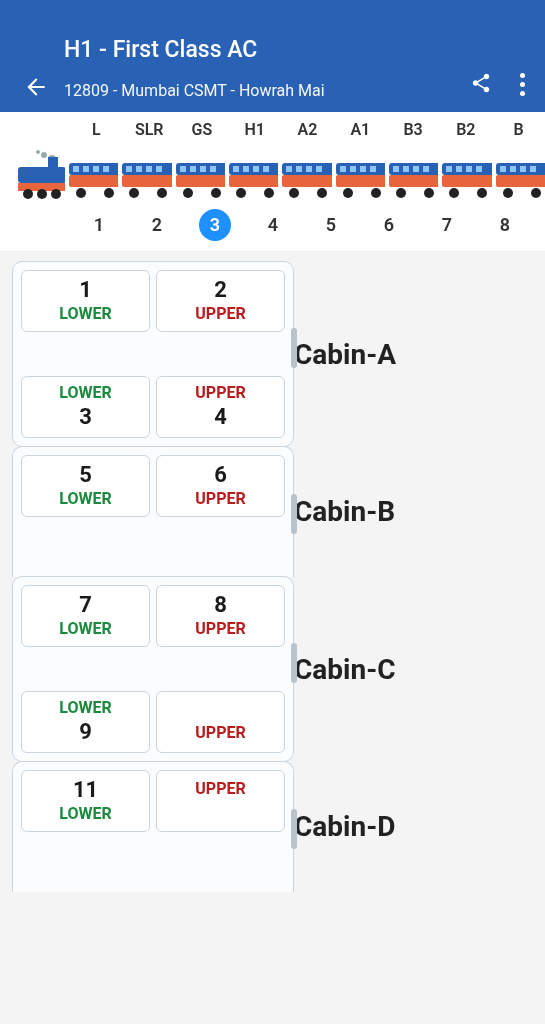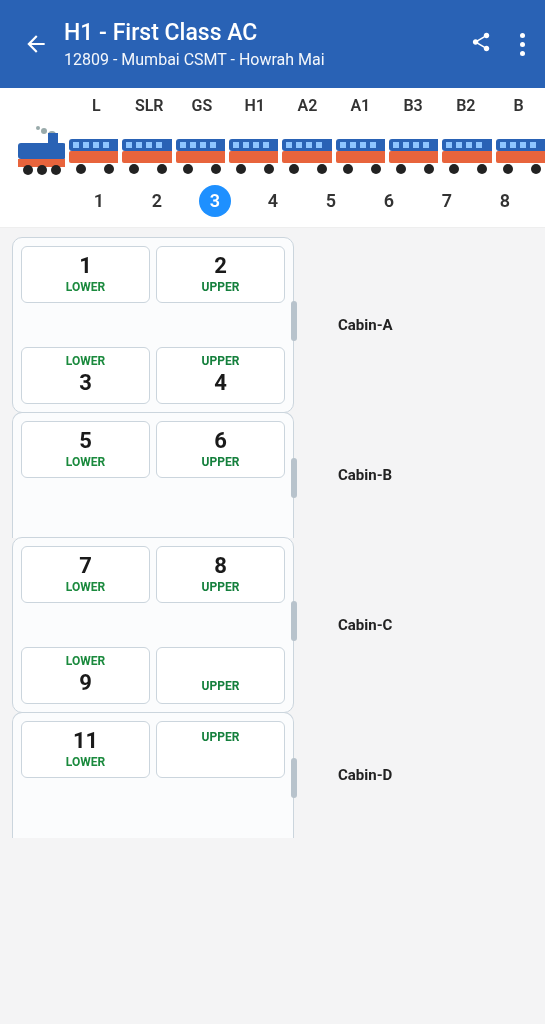--- a/index.html
+++ b/index.html
@@ -1,47 +1,47 @@
 <!DOCTYPE html>
 <html><head>
 <meta charset="utf-8">
 <style>
 *{box-sizing:border-box;margin:0;padding:0;font-family:-apple-system,BlinkMacSystemFont,"Segoe UI",Roboto,sans-serif}
 body{width:545px;height:1024px;background:#f4f4f5;overflow:hidden}
-.header{background:#2962b5;color:#fff;height:88px;display:flex;align-items:center;padding:0 16px}
+.header{background:#2962b5;color:#fff;height:112px;display:flex;align-items:flex-end;padding:12px 16px}
 .back{width:40px;display:flex;align-items:center;justify-content:center;cursor:pointer}
 .back svg{width:26px;height:26px;fill:#fff}
 .title-block{flex:1;margin-left:8px;overflow:hidden}
 .title{font-size:23px;font-weight:500;white-space:nowrap}
-.subtitle{font-size:16px;opacity:.95;white-space:nowrap;overflow:hidden;margin-top:4px}
+.subtitle{font-size:16px;opacity:.95;white-space:nowrap;overflow:hidden;margin-top:18px}
 .header-actions{display:flex;align-items:center;gap:24px;margin-left:12px}
 .header-actions svg{width:22px;height:22px;fill:#fff}
 .dots{display:flex;flex-direction:column;gap:4px;padding:4px}
 .dots span{width:5px;height:5px;border-radius:50%;background:#fff}
 .coach-nav{background:#fff;padding:8px 0 0;border-bottom:1px solid #eee}
 .coach-labels{display:flex;padding-left:70px}
 .coach-labels span{width:58px;text-align:center;font-size:16px;font-weight:600;color:#333}
 .train-row{display:flex;align-items:flex-end;padding:8px 0 4px;height:64px}
 .engine{margin-left:12px}
 .car{width:56px;margin-left:2px}
 .pages{display:flex;padding-left:70px;padding-bottom:10px;padding-top:6px}
 .pages span{width:58px;text-align:center;font-size:18px;font-weight:600;color:#333;line-height:32px;cursor:pointer}
 .pages span.active{background:#1e90ff;color:#fff;border-radius:50%;width:32px;height:32px;margin:0 13px}
 .content{padding:10px 12px;height:calc(1024px - 88px - 148px);overflow:hidden}
 .cabin-row{display:flex;align-items:center;margin:-1px 0}
 .cabin-wrap{width:282px;border:1.5px solid #cbd5dd;border-radius:10px;background:#fbfcfd;padding:8px;position:relative}
 .cabin-wrap::before{content:"";position:absolute;right:-4px;top:36%;width:6px;height:40px;background:#b8c3cc;border-radius:3px}
-.cabin-name{margin-left:44px;font-size:15px;font-weight:700;color:#222}
+.cabin-name{font-size:28px;font-weight:700;color:#222}
 .seat-row{display:flex;gap:6px}
 .seat-row+.seat-row{margin-top:44px}
 .seat{flex:1;border:1.5px solid #cbd5dd;border-radius:6px;padding:6px 4px 8px;text-align:center;background:#fff;cursor:pointer}
 .seat-no{font-size:22px;font-weight:700;color:#1a1a1a}
-.seat-type{font-size:12px;font-weight:700;margin-top:2px}
+.seat-type{font-size:16px;font-weight:700;margin-top:2px}
 .seat-type.lower{color:#1b8a3e}
-.seat-type.upper{color:#15803d}
+.seat-type.upper{color:#b91c1c}
 .seat.top .seat-type{margin-top:2px}
 .seat.bottom{display:flex;flex-direction:column-reverse}
 .seat.bottom .seat-type{margin-bottom:2px;margin-top:0}
 .partial .cabin-wrap{border-bottom:none;border-bottom-left-radius:0;border-bottom-right-radius:0}
 </style>
 </head>
 <body>
 
 <div class="header">
   <div class="back">

